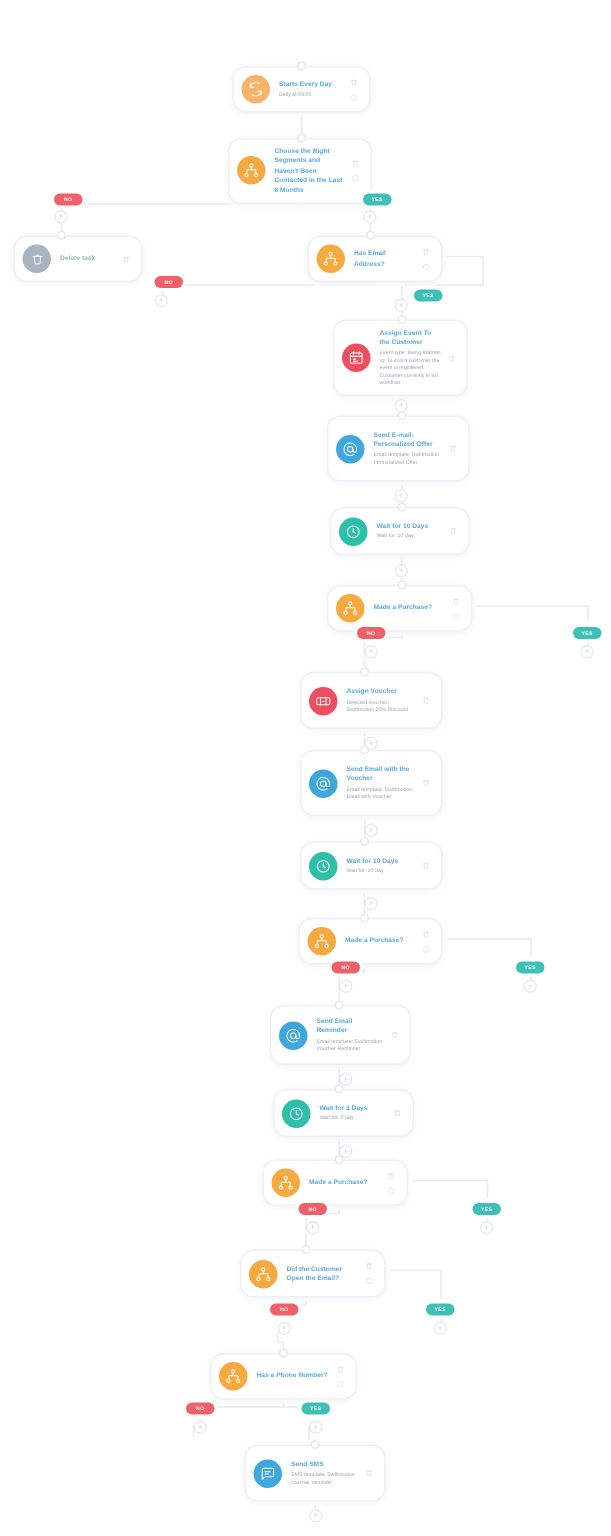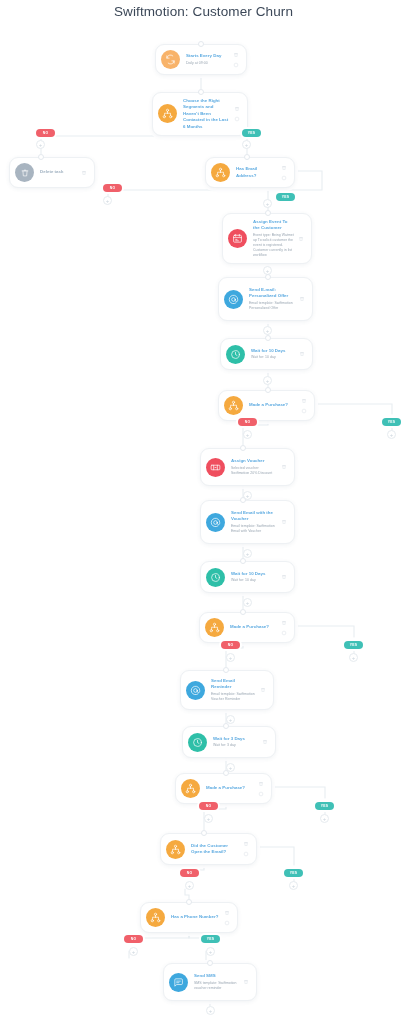--- a/index.html
+++ b/index.html
@@ -127,21 +127,20 @@
     border-radius: 50%;
     background: #ffffff;
     border: 1px solid #e4e9ee;
   }
 </style>
 </head>
 <body>
 
 <div id="canvas">
 
-  <div id="page-title">Swiftmotion: Customer Churn</div>
 
   <svg id="wires" viewBox="0 0 407 1024">
     <g fill="none" stroke="#e8edf1" stroke-width="1.1" stroke-linecap="round">
 
       <path d="M201,70 L201,92"></path>
 
       <path d="M201,130 L201,136 L41,136 L41,148"></path>
       <path d="M201,130 L201,136 L247,136 L247,148"></path>
 
       <path d="M41,148 L41,157"></path>

